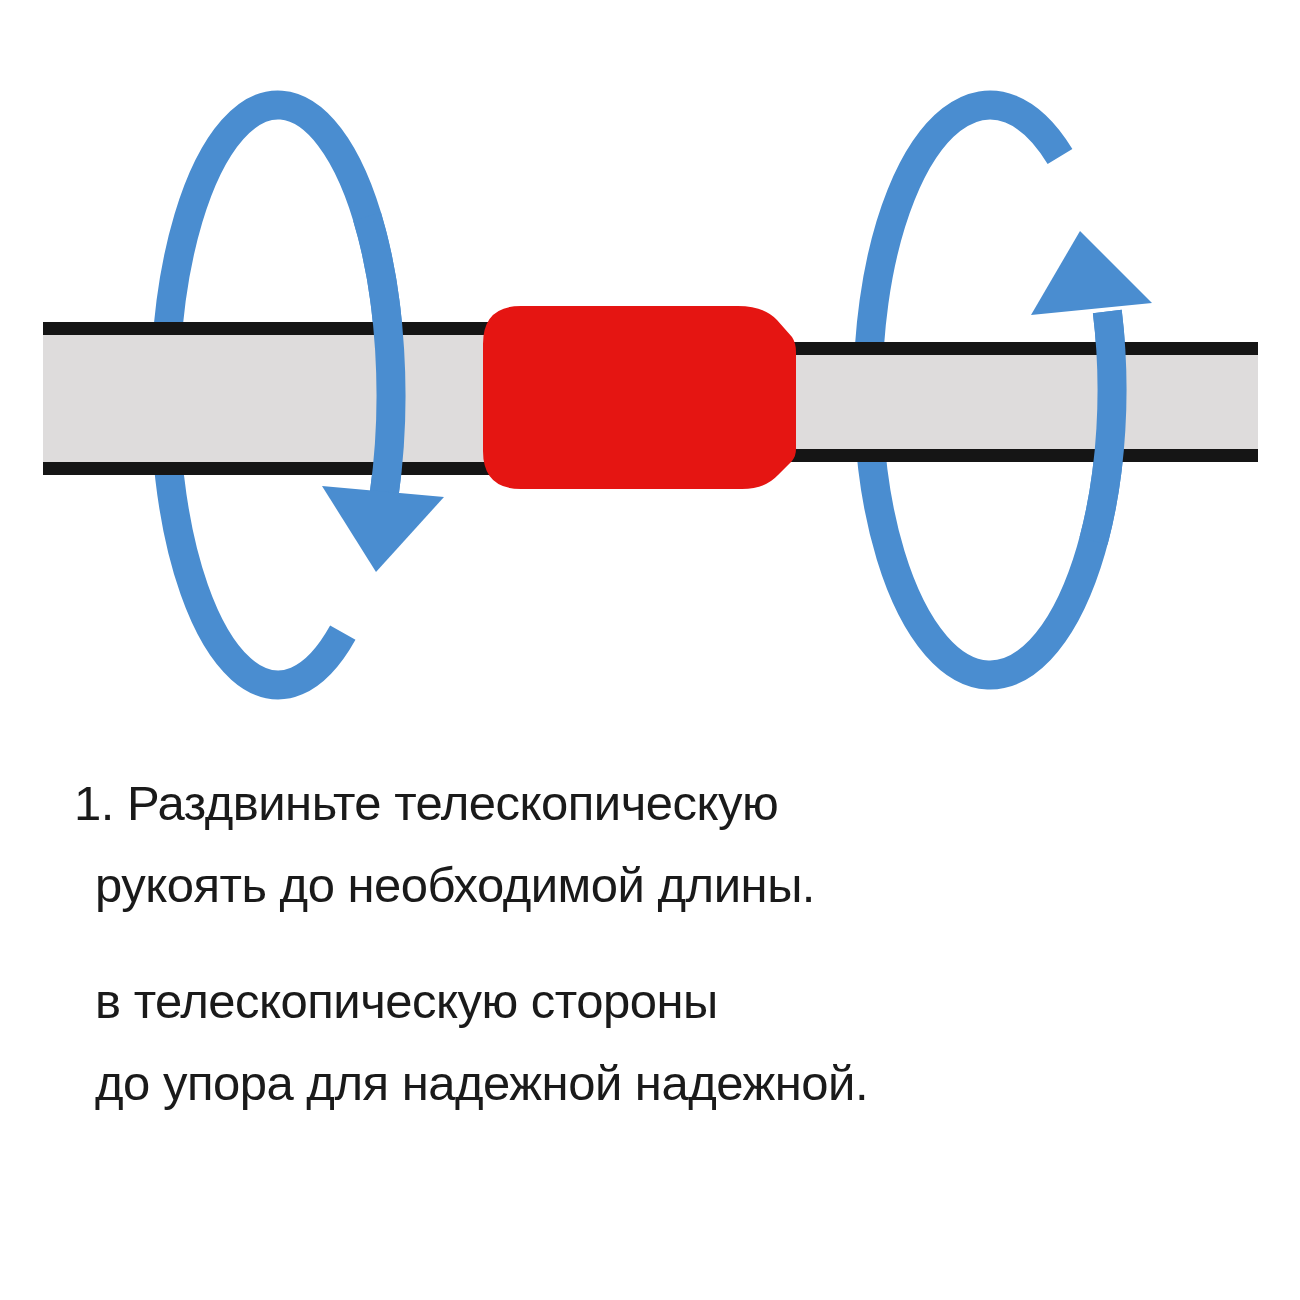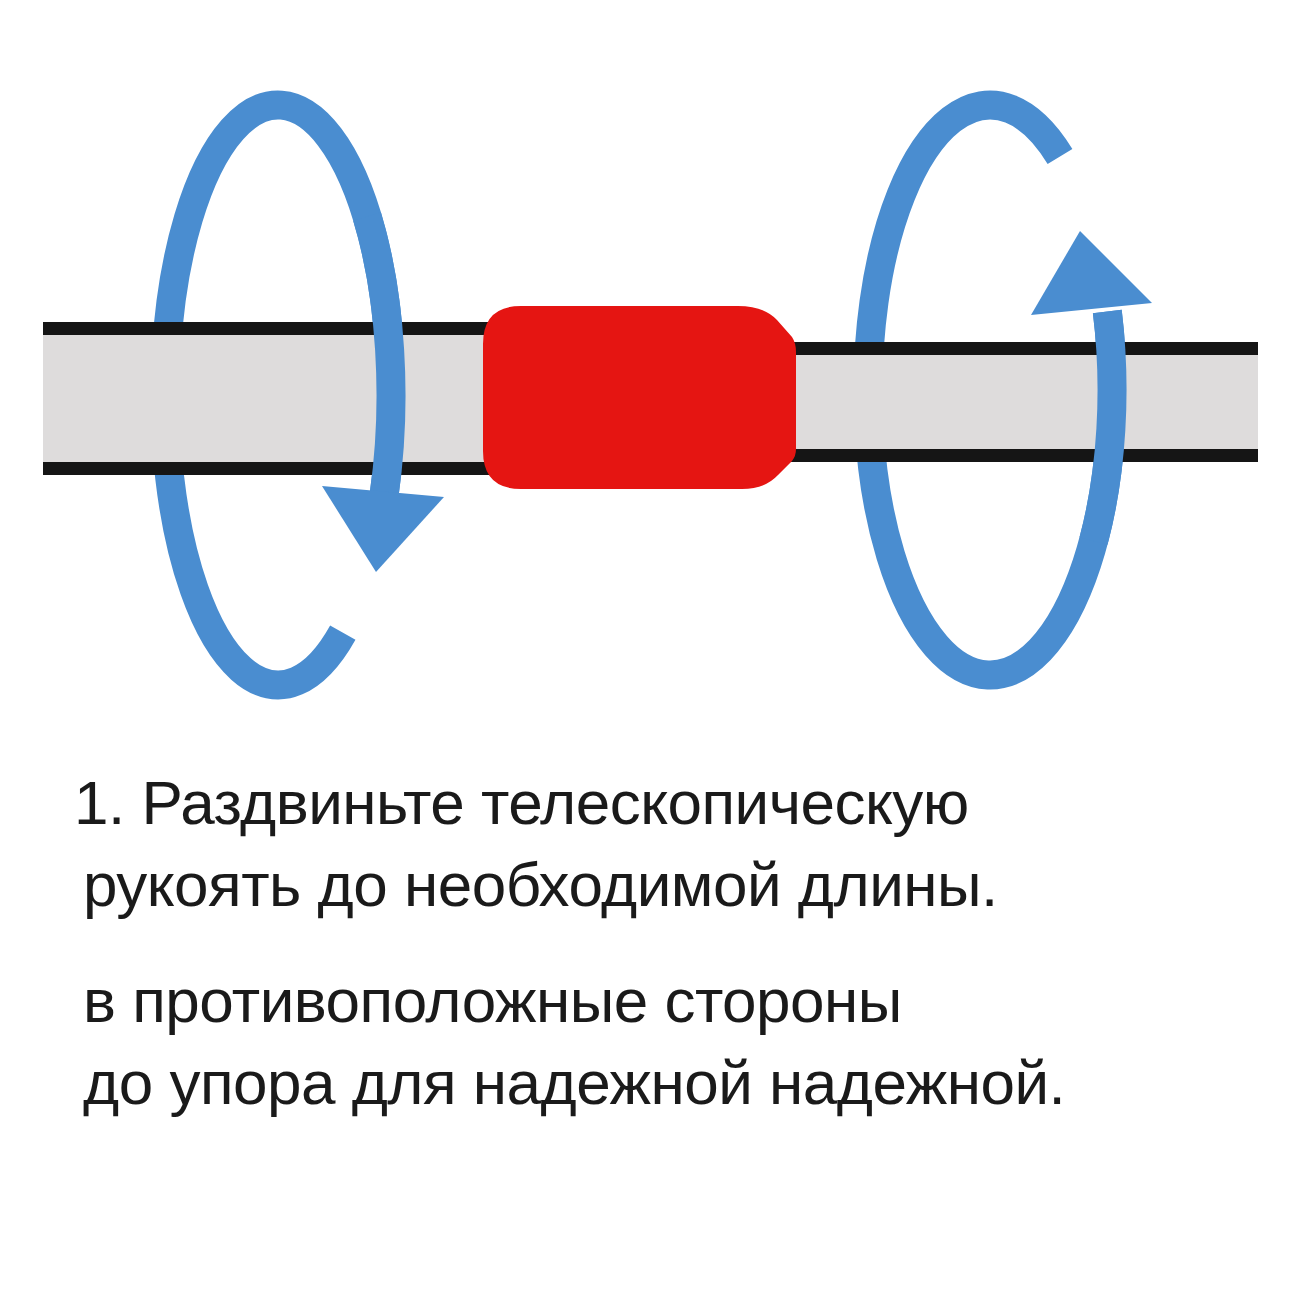--- a/index.html
+++ b/index.html
@@ -19,28 +19,28 @@
   }
   .diagram-svg {
     position: absolute;
     top: 0;
     left: 0;
   }
   .instruction {
     position: absolute;
     left: 74px;
     color: #1a1a1a;
-    font-size: 62px;
+    font-size: 49px;
     line-height: 82px;
     letter-spacing: -0.5px;
     white-space: nowrap;
   }
   .instruction.step-1 { top: 762px; }
   .instruction.step-2 { top: 960px; }
-  .instruction .cont { margin-left: 9px; }
+  .instruction .cont { margin-left: 21px; }
 </style>
 </head>
 <body>
 
 <div class="canvas">
 
   <svg class="diagram-svg" width="1300" height="730" viewBox="0 0 1300 730">
 
     <path d="M 342.8 632.6 A 113 290 0 1 1 384.2 494.2" fill="none" stroke-width="29" stroke="#4A8DD0"></path>
     <path d="M 1107.3 311.4 A 122 285 0 1 1 1060 156.5" fill="none" stroke-width="29" stroke="#4A8DD0"></path>
@@ -67,17 +67,17 @@
     <path d="M 322 486 L 444 497 L 376 572 Z" fill="#4A8DD0"></path>
     <path d="M 1031 315 L 1152 303 L 1080 231 Z" fill="#4A8DD0"></path>
   </svg>
 
   <div class="instruction step-1">
     <div>1. Раздвиньте телескопическую</div>
     <div class="cont">рукоять до необходимой длины.</div>
   </div>
 
   <div class="instruction step-2">
-    <div class="cont">в противоположные стороны</div>
+    <div class="cont">в телескопическую стороны</div>
     <div class="cont">до упора для надежной надежной.</div>
   </div>
 
 </div>
 
 </body></html>

